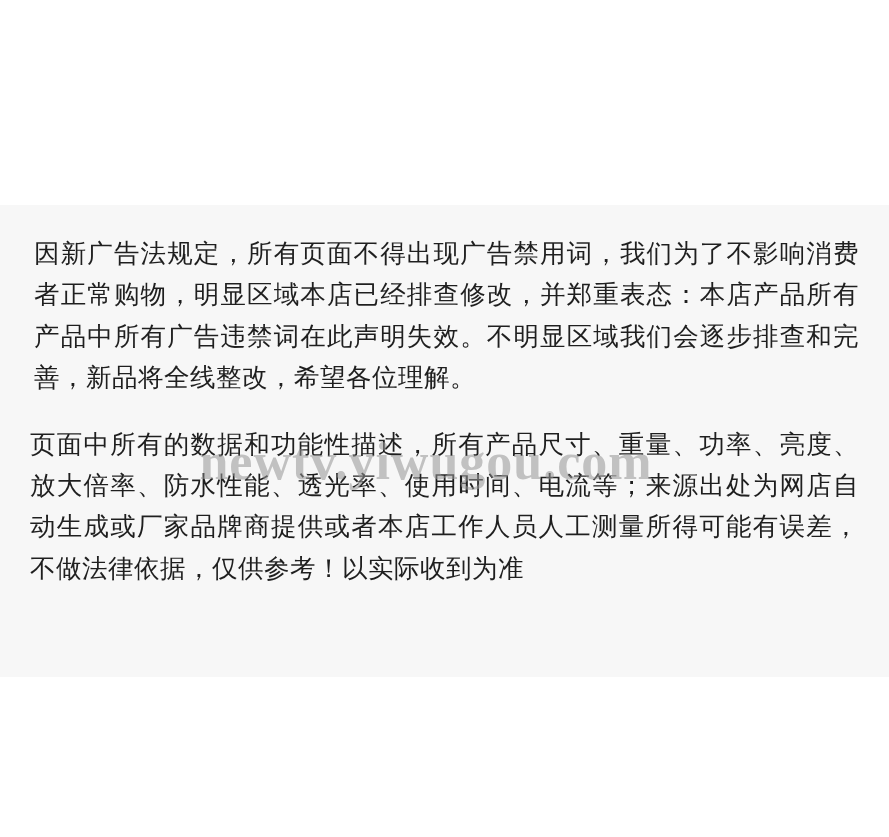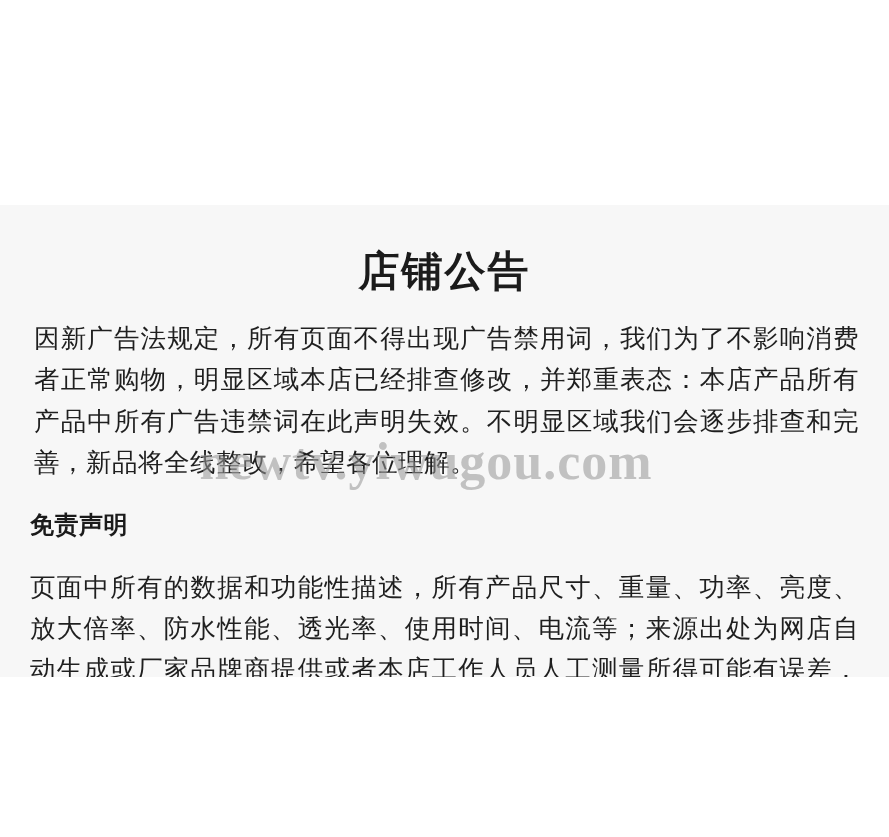--- a/index.html
+++ b/index.html
@@ -95,27 +95,25 @@
   }
 </style>
 </head>
 <body>
 
 <div class="page">
 
   <div class="band-top"></div>
 
   <div class="notice-card">
-    <h1 class="notice-title">店铺公告</h1>
 
     <div class="notice-body">
       <p>因新广告法规定，所有页面不得出现广告禁用词，我们为了不影响消费者正常购物，明显区域本店已经排查修改，并郑重表态：本店产品所有产品中所有广告违禁词在此声明失效。不明显区域我们会逐步排查和完善，新品将全线整改，希望各位理解。</p>
     </div>
 
-    <div class="disclaimer-heading">免责声明</div>
 
     <div class="disclaimer-body">
       <p>页面中所有的数据和功能性描述，所有产品尺寸、重量、功率、亮度、放大倍率、防水性能、透光率、使用时间、电流等；来源出处为网店自动生成或厂家品牌商提供或者本店工作人员人工测量所得可能有误差，不做法律依据，仅供参考！以实际收到为准</p>
     </div>
   </div>
 
   <div class="watermark">newtv.yiwugou.com</div>
 
   <div class="band-bottom"></div>
 

